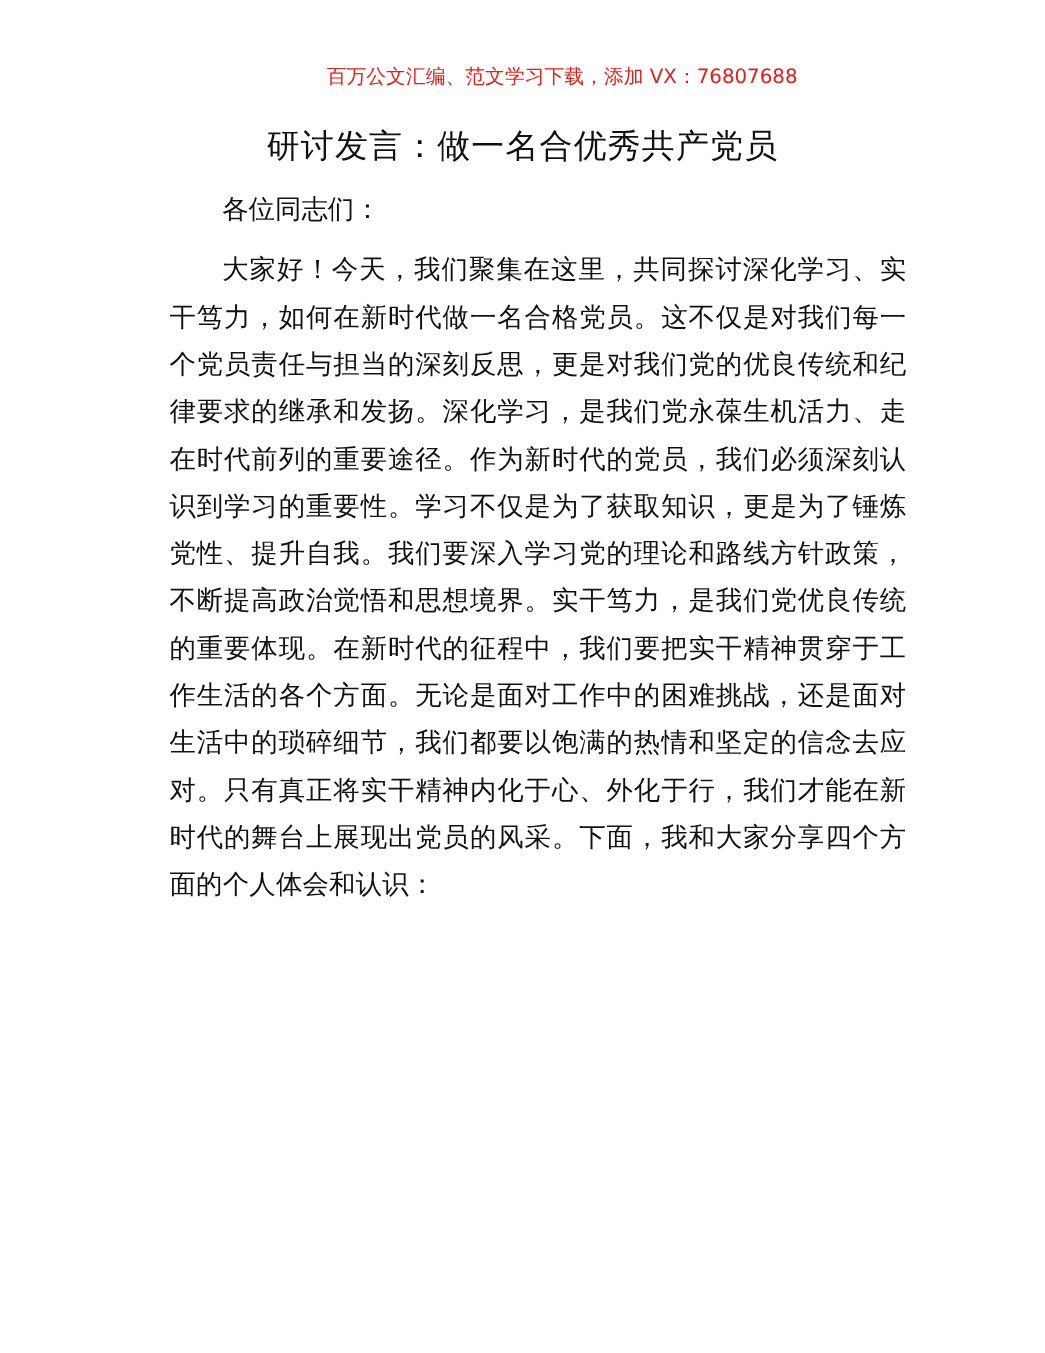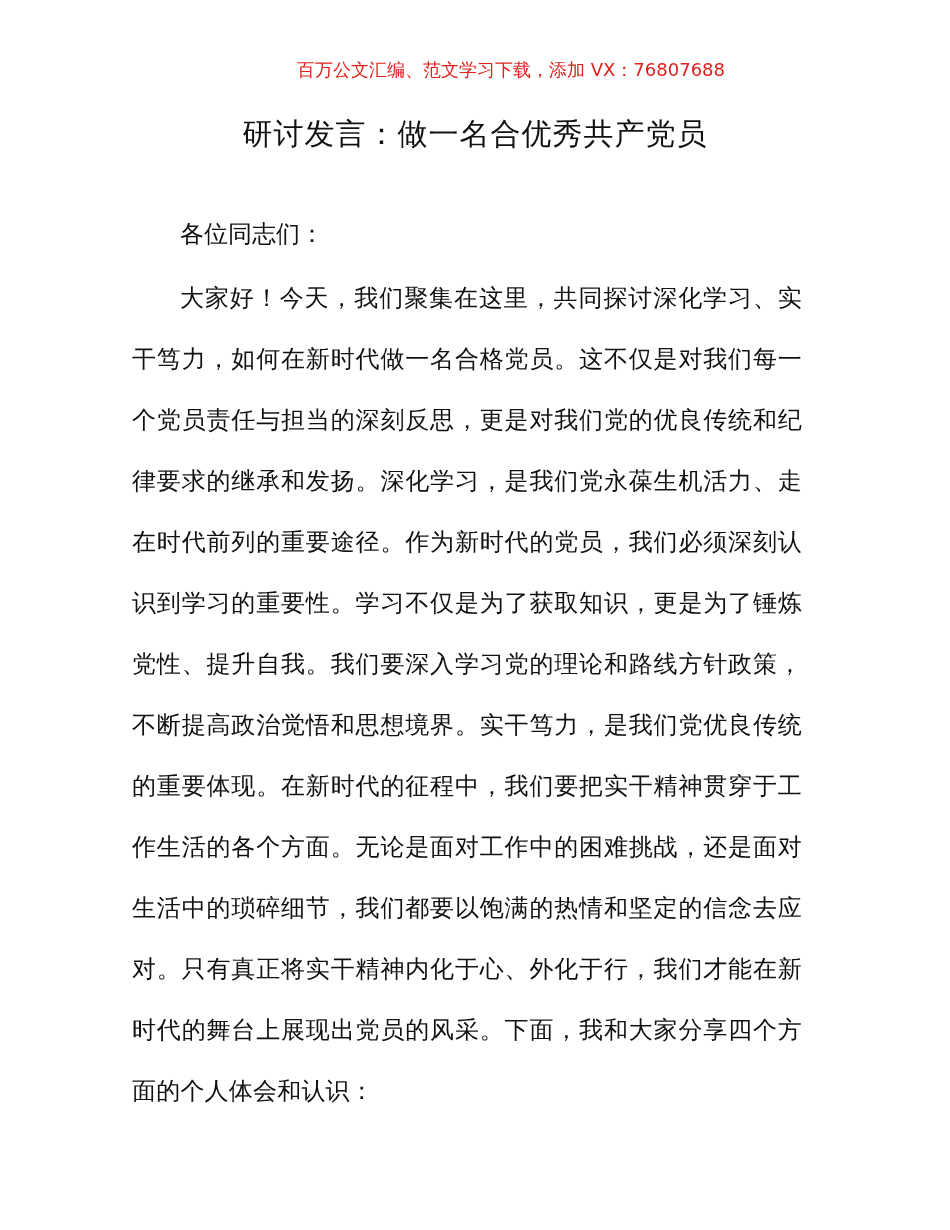--- a/index.html
+++ b/index.html
@@ -35,33 +35,32 @@
       text-align: center;
       font-size: 30px;
       line-height: 44px;
       color: #111111;
       letter-spacing: 1px;
       font-family: Liberation Serif, serif;
     }
     .doc-body {
       position: absolute;
       top: 168px;
-      left: 132px;
+      left: 154px;
       width: 670px;
-      margin-top: 44px;
     }
     .salutation {
       font-size: 24px;
       line-height: 44px;
       margin: 0 0 12px 0;
       text-indent: 48px;
     }
     .para {
       font-size: 24px;
-      line-height: 61px;
+      line-height: 43px;
       margin: 0 0 12px 0;
       text-indent: 48px;
       text-align: justify;
       letter-spacing: 0.2px;
     }
   </style>
 </head>
 <body>
 
 <div class="watermark-header">百万公文汇编、范文学习下载，添加 VX：76807688</div>

